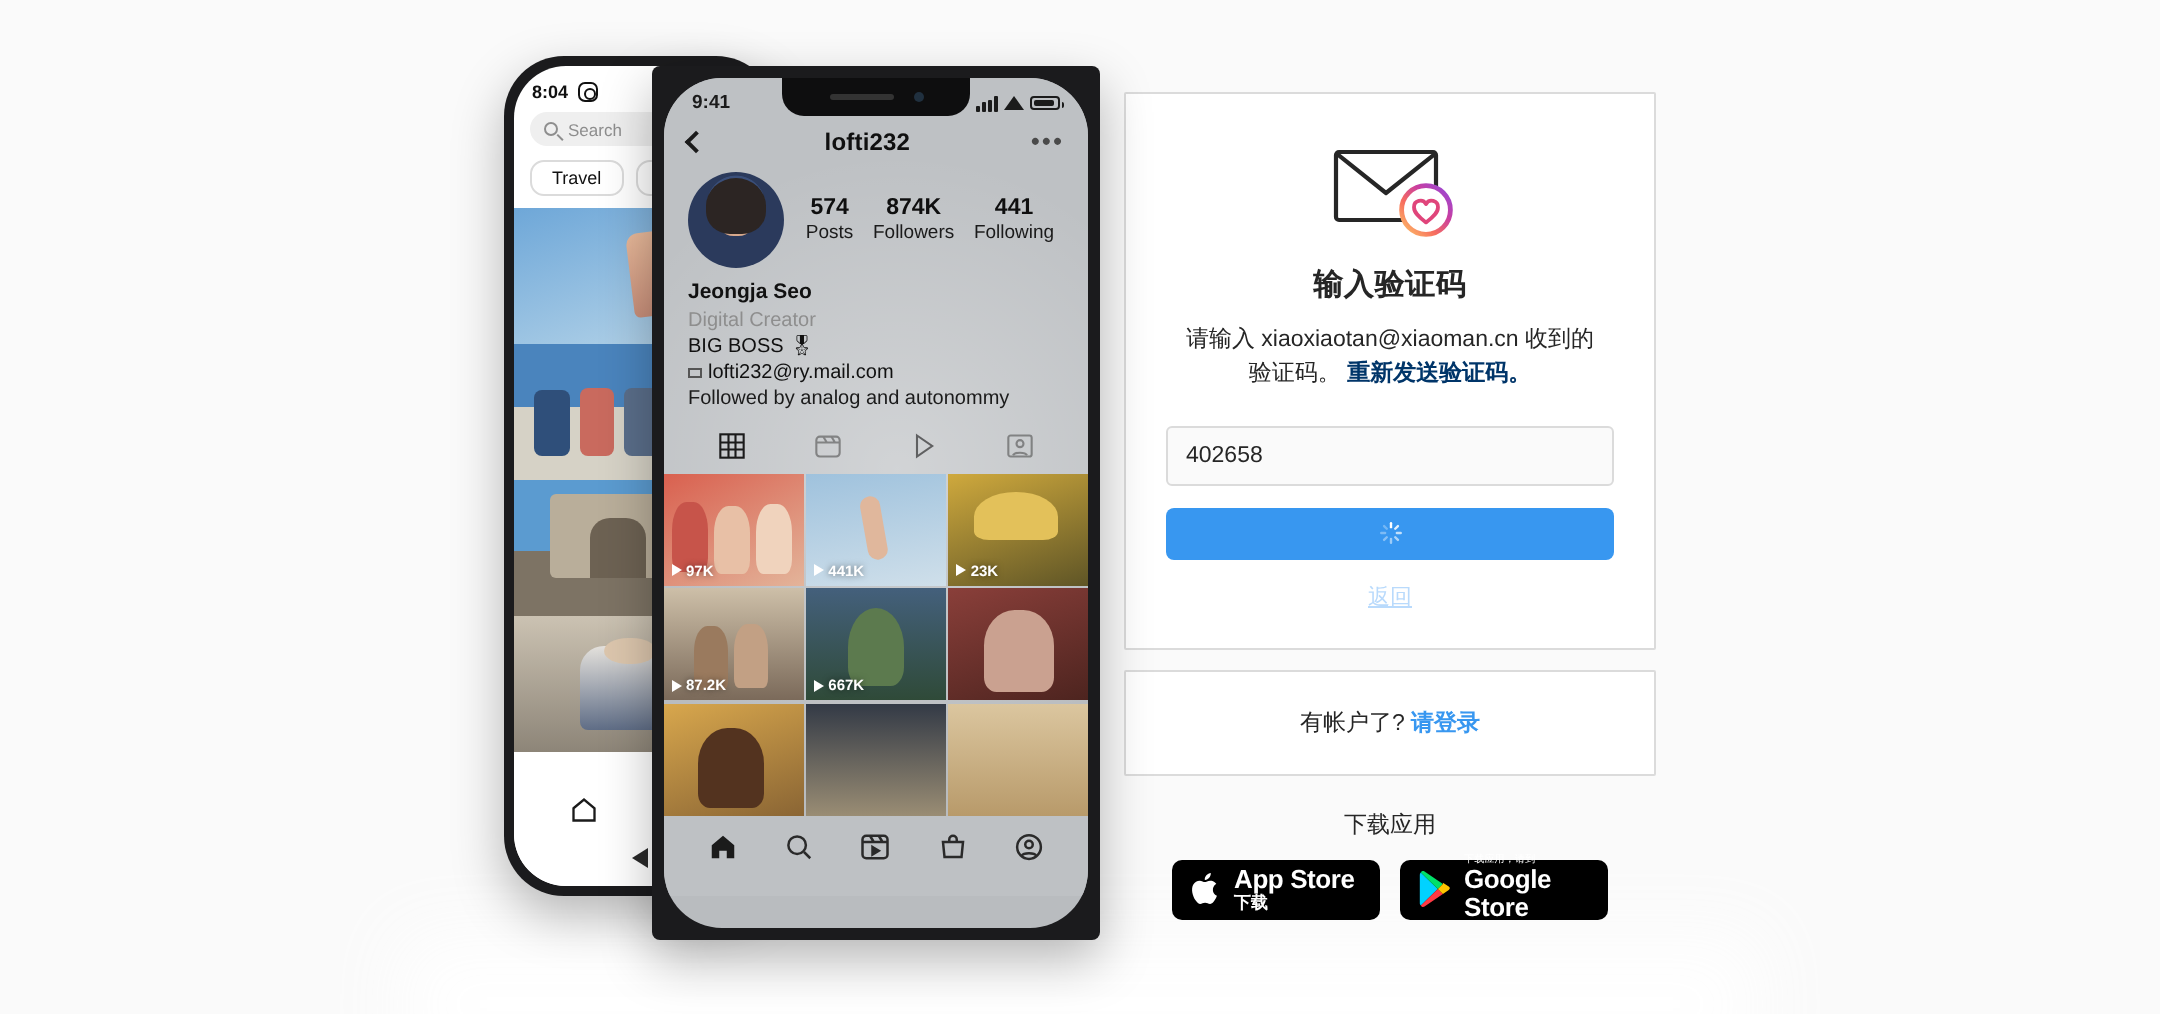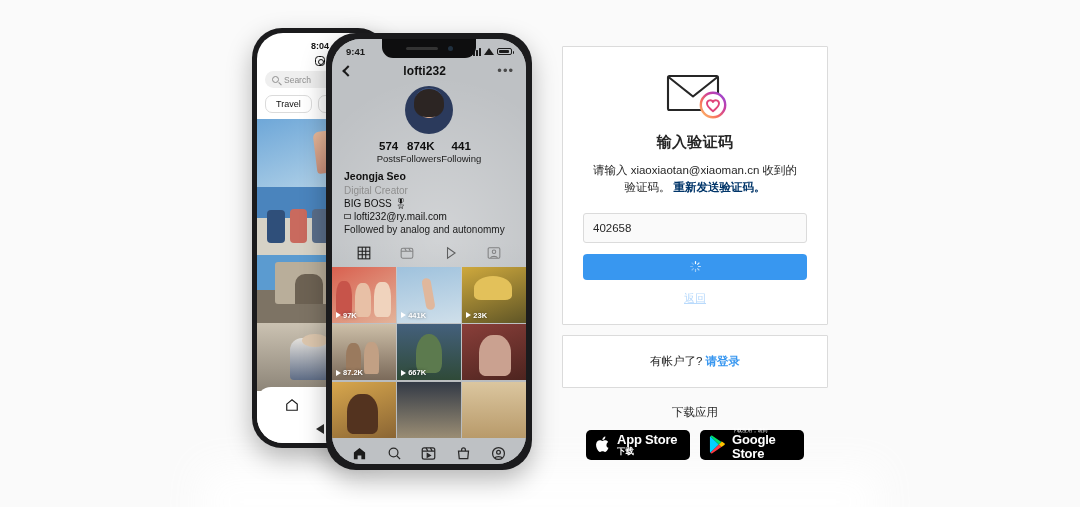--- a/index.html
+++ b/index.html
@@ -29,21 +29,21 @@
   .phone .screen { width: 100%; height: 100%; overflow: hidden; position: relative; background:#fff; }
 
   
   .phone-left {
     left: 12px; top: 18px; width: 136px; height: 420px;
     border-radius: 30px; padding: 5px;
   }
   .phone-left .screen { border-radius: 26px; }
   .pl-status {
     display:flex; align-items:center; gap:5px;
-    padding: 8px 9px 3px 9px; font-size: 9px; font-weight: 700; color:#111;flex-direction:column;
+    padding: 8px 9px 3px 9px; font-size: 9px; font-weight: 700; color:#111;
   }
   .ig-glyph {
     width: 10px; height: 10px; border:1.5px solid #111; border-radius: 3.5px;
     position: relative; display:inline-block;
   }
   .ig-glyph:before {
     content:""; position:absolute; left:2px; top:2px; width:4px; height:4px;
     border:1.2px solid #111; border-radius:50%;
   }
   .pl-search {
@@ -69,22 +69,22 @@
   .pl-nav {
     position:absolute; left:0; right:0; bottom:0; height:56px; background:#fff;
     border-top-left-radius: 14px; border-top-right-radius: 14px;
   }
   .pl-nav-icons { display:flex; justify-content:space-around; align-items:center; height:30px; padding: 6px 6px 0 6px; }
   .pl-home { width:14px;height:14px; }
   .pl-tri { width:0;height:0;border-top:5px solid transparent;border-bottom:5px solid transparent;border-right:8px solid #2a2a2a; margin: 7px auto 0 auto; }
 
   
   .phone-right {
-    left: 86px; top: 23px; width: 206px; height: 437px;
-    border-radius: 30px; padding: 6px; z-index: 5;
+    left: 86px; top: 23px; width: 224px; height: 437px;
+    border-radius: 4px; padding: 6px; z-index: 5;
   }
   .phone-right .screen { border-radius: 29px; background:#b9bcbf; }
   .notch {
     position:absolute; left:50%; transform:translateX(-50%); top:0;
     width: 94px; height: 19px; background:#0e0e0f;
     border-bottom-left-radius: 11px; border-bottom-right-radius: 11px; z-index: 9;
     display:flex; align-items:center; justify-content:center; gap:10px;
   }
   .speaker { width: 32px; height:3.5px; background:#333; border-radius:3px; }
   .cam { width:5px;height:5px;border-radius:50%;background:#20303f; }
@@ -103,21 +103,21 @@
   .batt:after{content:"";position:absolute;right:-3px;top:2px;width:1.5px;height:3px;background:#1b1b1b;border-radius:0 1px 1px 0;}
 
   .pr-header {
     display:flex; align-items:center; justify-content:space-between;
     padding: 5px 12px 4px 12px;
   }
   .back-chev { width:8px;height:8px;border-left:2px solid #1b1b1b;border-bottom:2px solid #1b1b1b;transform:rotate(45deg); }
   .pr-title { font-size: 12px; font-weight:700; color:#101010; letter-spacing:.1px; }
   .dots { font-size: 13px; color:#4a4a4a; letter-spacing:1px; line-height:8px; }
 
-  .pr-profile { display:flex; align-items:center; padding: 4px 12px 0 12px; gap: 6px; flex-direction: column; }
+  .pr-profile { display:flex; align-items:center; padding: 4px 12px 0 12px; gap: 6px; }
   .avatar {
     width: 48px; height:48px; border-radius:50%; flex:none;
     background: radial-gradient(circle at 50% 34%, #3a4f7a 0 36%, #2b3a5c 37% 100%);
     position:relative; overflow:hidden;
   }
   .avatar:before{
     content:""; position:absolute; left:50%; top:16%; transform:translateX(-50%);
     width:21px; height:24px; border-radius:48% 48% 44% 44%; background:#d8a98c;
   }
   .avatar:after{

